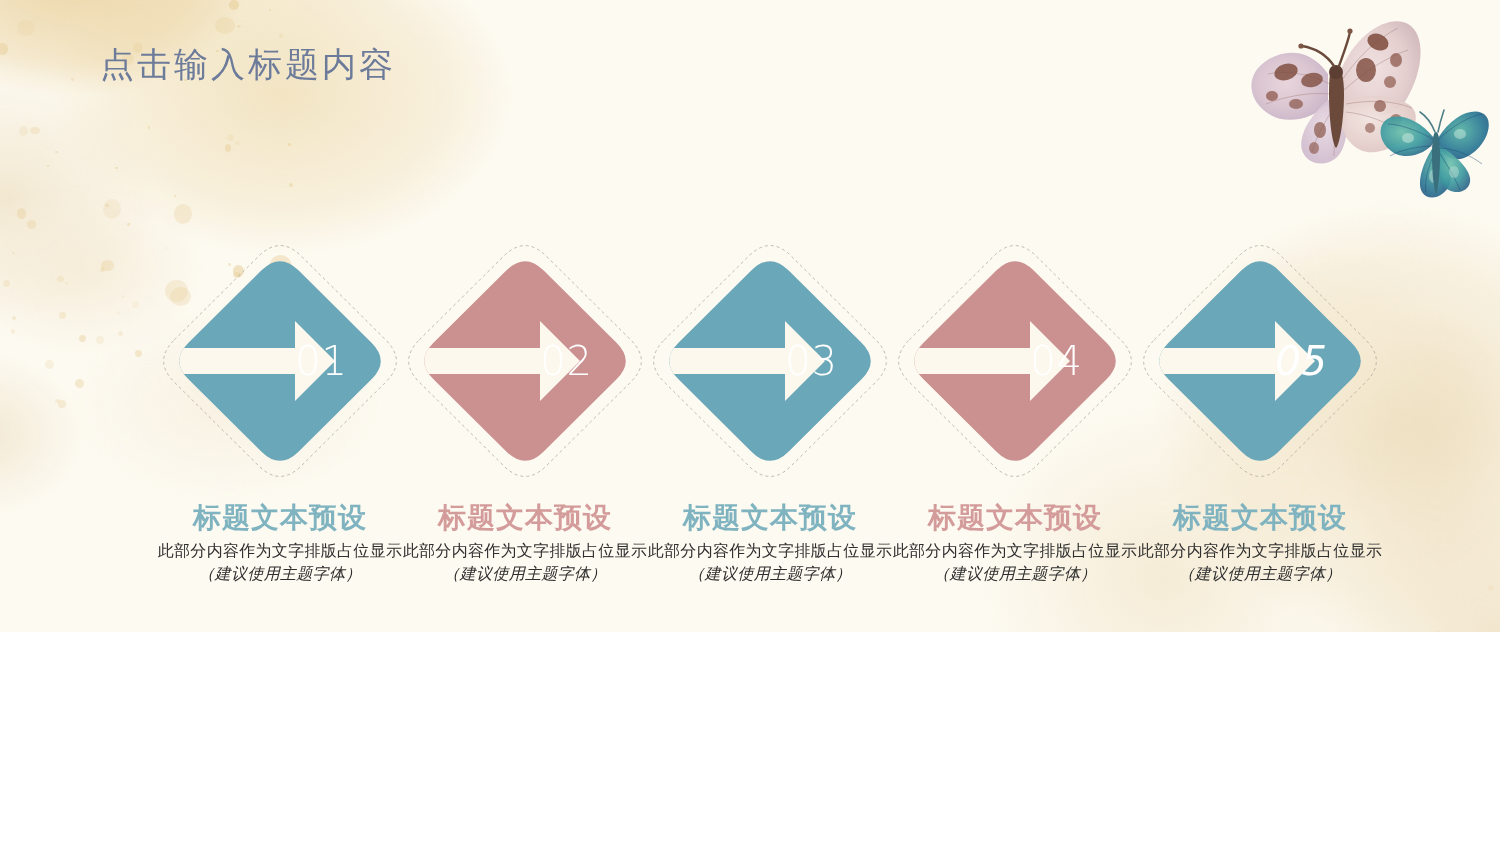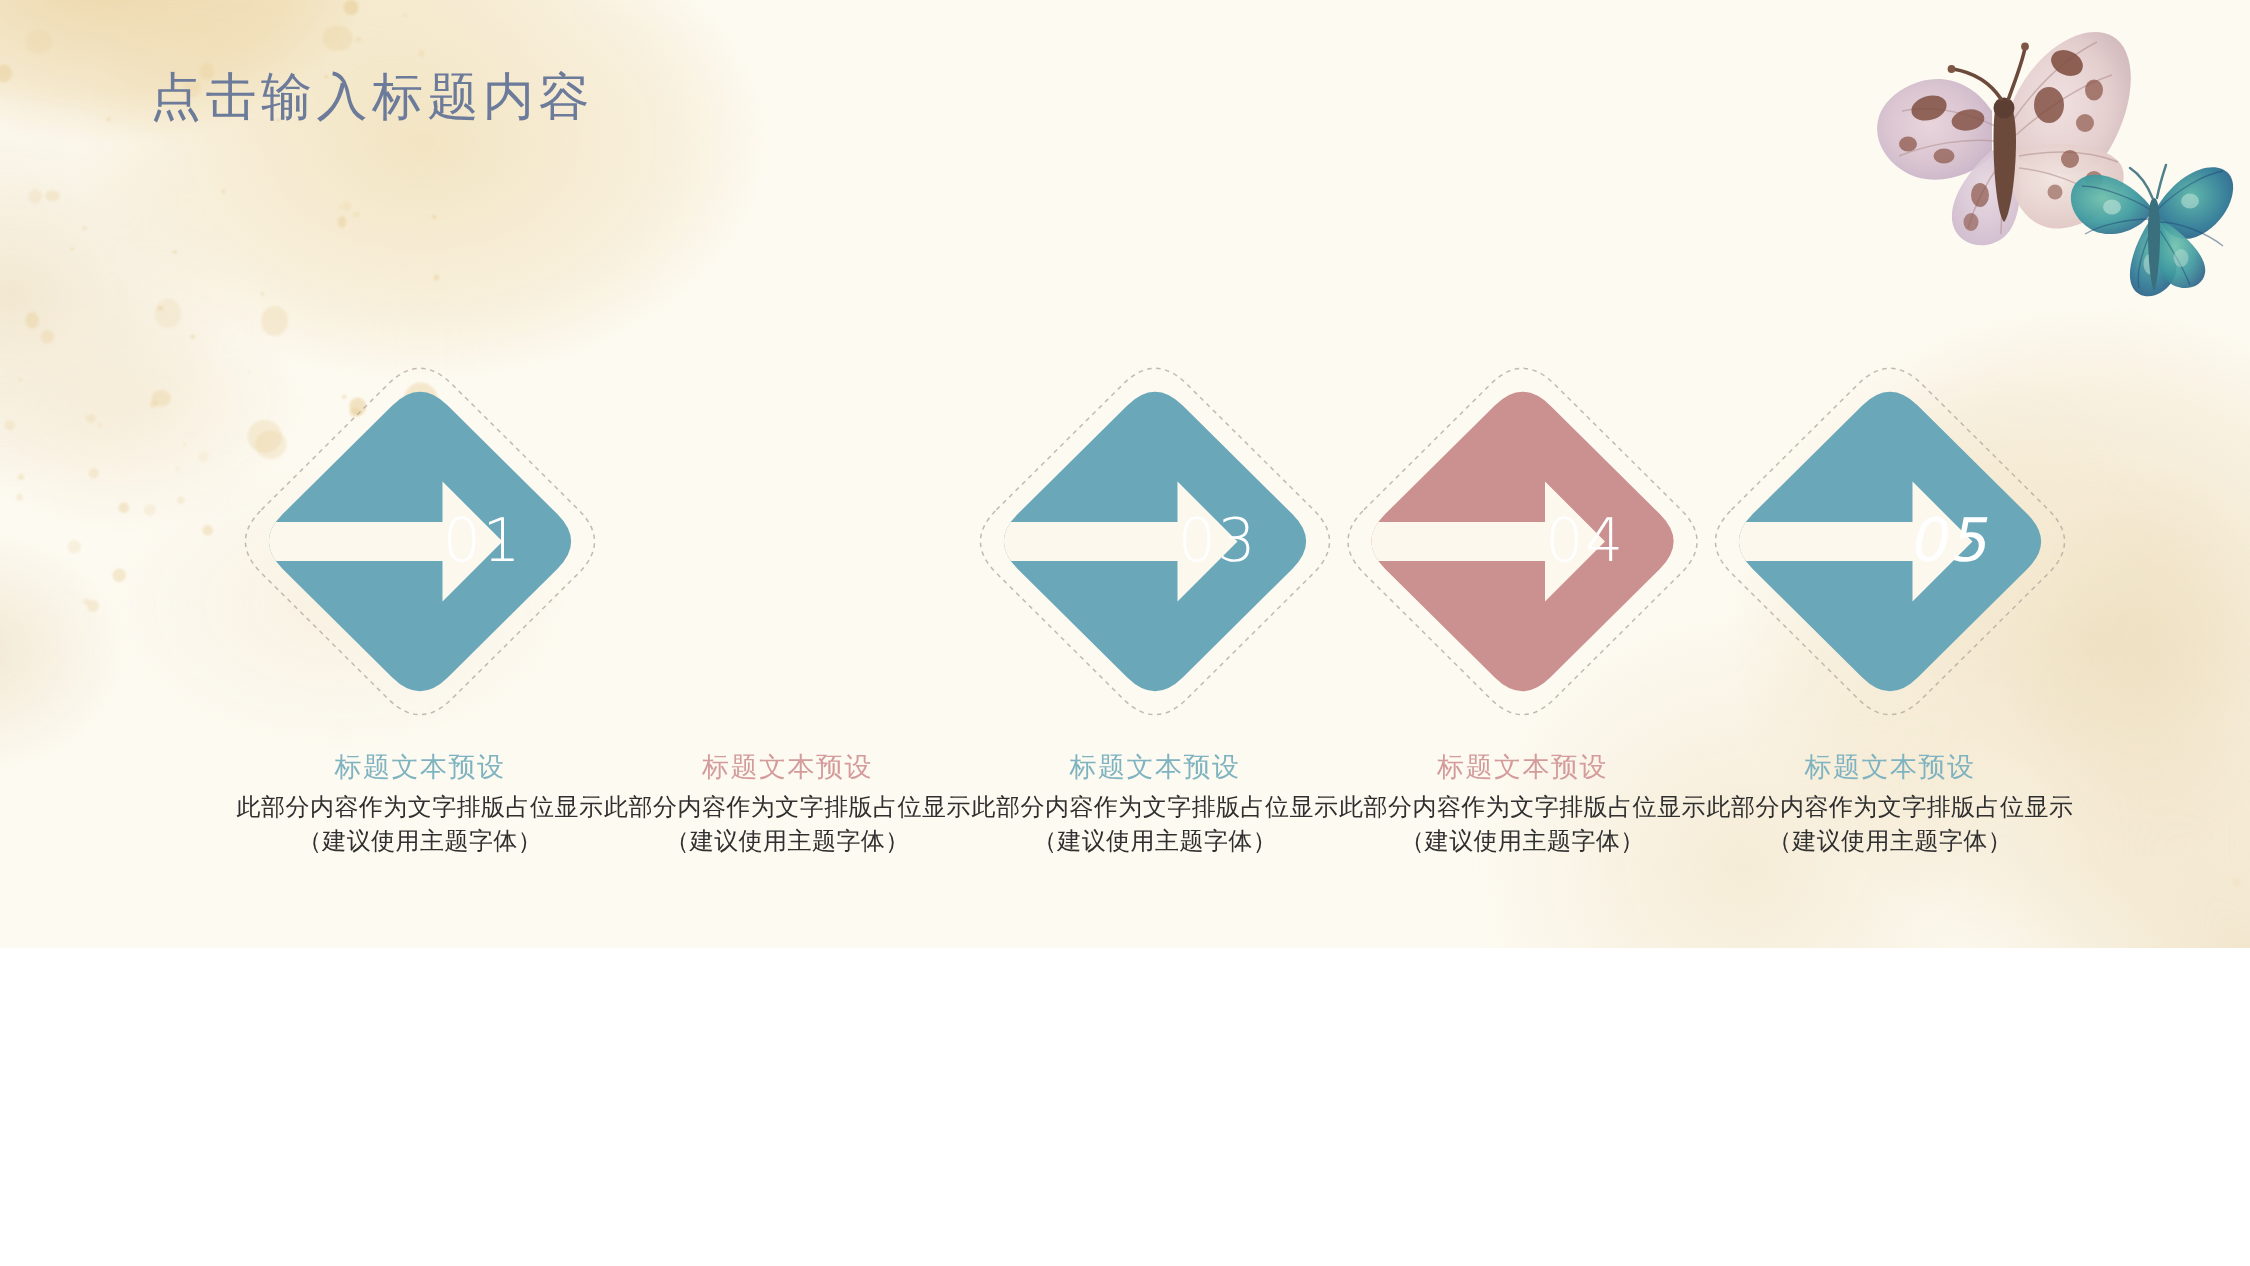--- a/index.html
+++ b/index.html
@@ -84,28 +84,28 @@
 
   
   #captions {
     position:absolute; left:0; top:500px;
     width:1500px; height:130px;
   }
   .caption {
     position:absolute; top:0; width:248px; text-align:center;
   }
   .cap-head {
-    font-size:18px; font-weight:normal; letter-spacing:1px;
+    font-size:28px; font-weight:bold; letter-spacing:1px;
     line-height:1.25; margin-bottom:4px;
   }
   .cap-body {
     font-size:16px; color:#2f2f2f; line-height:1.45;
     letter-spacing:.3px;
   }
-  .cap-body .l2 { display:block; }
+  .cap-body .l2 { display:block;font-style:italic; }
 
   
   #butterflies { position:absolute; right:0; top:0; width:270px; height:200px; }
   #butterflies svg { display:block; }
 </style>
 </head>
 <body>
 
 <div id="slide">
 
@@ -307,20 +307,37 @@
               </clipPath>
             </defs>
             <path d="M 38.47 110.70 L 111.53 38.30 Q 130 20 148.47 38.30 L 221.53 110.70 Q 240 129 221.53 147.30 L 148.47 219.70 Q 130 238 111.53 219.70 L 38.47 147.30 Q 20 129 38.47 110.70 Z" fill="#6aa7b9"></path>
             <g clip-path="url(#clip0)">
               <path d="M 8 116 L 145 116 L 145 89 L 185 129 L 145 169 L 145 142 L 8 142 Z" fill="#fdf8ee"></path>
             </g>
           </svg>
         </div>
         <div class="num">01</div>
       </div>
+      <div class="step" style="left: 395px;">
+        <div class="diamond-wrap">
+          <svg viewBox="0 0 260 258" width="260" height="258">
+            <path d="M 24.30 107.87 L 108.70 24.13 Q 130 3 151.30 24.13 L 235.70 107.87 Q 257 129 235.70 150.13 L 151.30 233.87 Q 130 255 108.70 233.87 L 24.30 150.13 Q 3 129 24.30 107.87 Z" fill="none" stroke="#b3aaa0" stroke-width="1" stroke-dasharray="3 3" opacity=".8"></path>
+            <defs>
+              <clipPath id="clip1">
+                <path d="M 38.47 110.70 L 111.53 38.30 Q 130 20 148.47 38.30 L 221.53 110.70 Q 240 129 221.53 147.30 L 148.47 219.70 Q 130 238 111.53 219.70 L 38.47 147.30 Q 20 129 38.47 110.70 Z"></path>
+              </clipPath>
+            </defs>
+            <path d="M 38.47 110.70 L 111.53 38.30 Q 130 20 148.47 38.30 L 221.53 110.70 Q 240 129 221.53 147.30 L 148.47 219.70 Q 130 238 111.53 219.70 L 38.47 147.30 Q 20 129 38.47 110.70 Z" fill="#cb9090"></path>
+            <g clip-path="url(#clip1)">
+              <path d="M 8 116 L 145 116 L 145 89 L 185 129 L 145 169 L 145 142 L 8 142 Z" fill="#fdf8ee"></path>
+            </g>
+          </svg>
+        </div>
+        <div class="num">02</div>
+      </div>
       <div class="step" style="left: 640px;">
         <div class="diamond-wrap">
           <svg viewBox="0 0 260 258" width="260" height="258">
             <path d="M 24.30 107.87 L 108.70 24.13 Q 130 3 151.30 24.13 L 235.70 107.87 Q 257 129 235.70 150.13 L 151.30 233.87 Q 130 255 108.70 233.87 L 24.30 150.13 Q 3 129 24.30 107.87 Z" fill="none" stroke="#b3aaa0" stroke-width="1" stroke-dasharray="3 3" opacity=".8"></path>
             <defs>
               <clipPath id="clip2">
                 <path d="M 38.47 110.70 L 111.53 38.30 Q 130 20 148.47 38.30 L 221.53 110.70 Q 240 129 221.53 147.30 L 148.47 219.70 Q 130 238 111.53 219.70 L 38.47 147.30 Q 20 129 38.47 110.70 Z"></path>
               </clipPath>
             </defs>
             <path d="M 38.47 110.70 L 111.53 38.30 Q 130 20 148.47 38.30 L 221.53 110.70 Q 240 129 221.53 147.30 L 148.47 219.70 Q 130 238 111.53 219.70 L 38.47 147.30 Q 20 129 38.47 110.70 Z" fill="#6aa7b9"></path>

